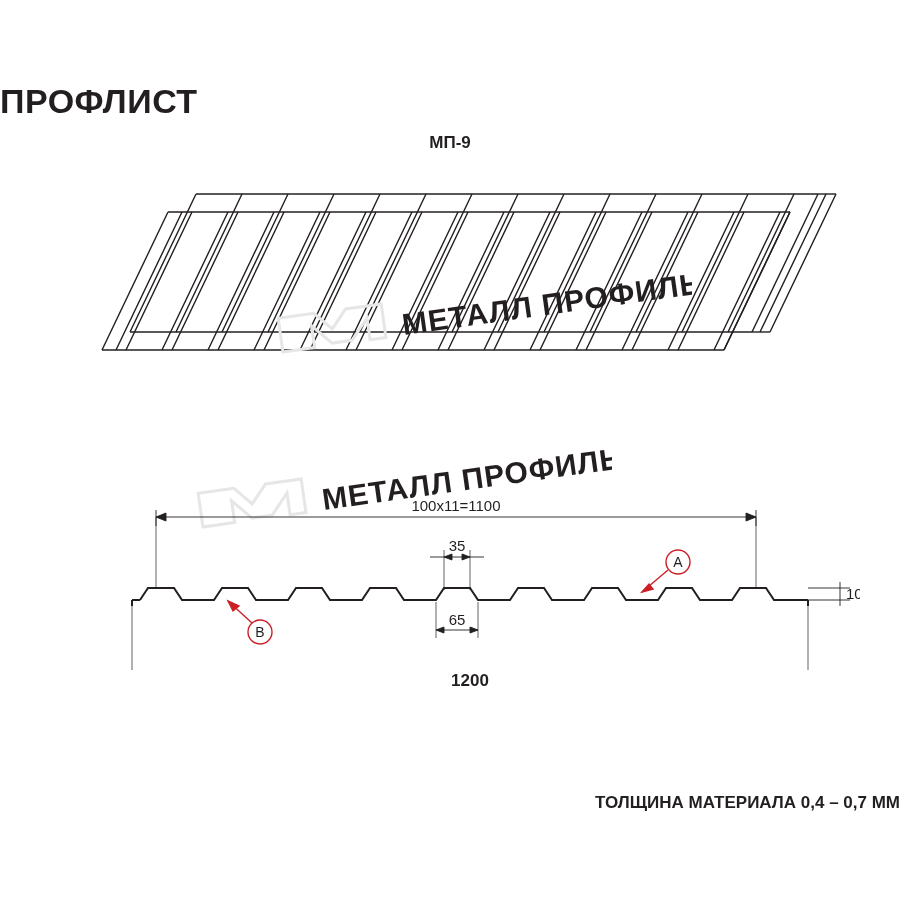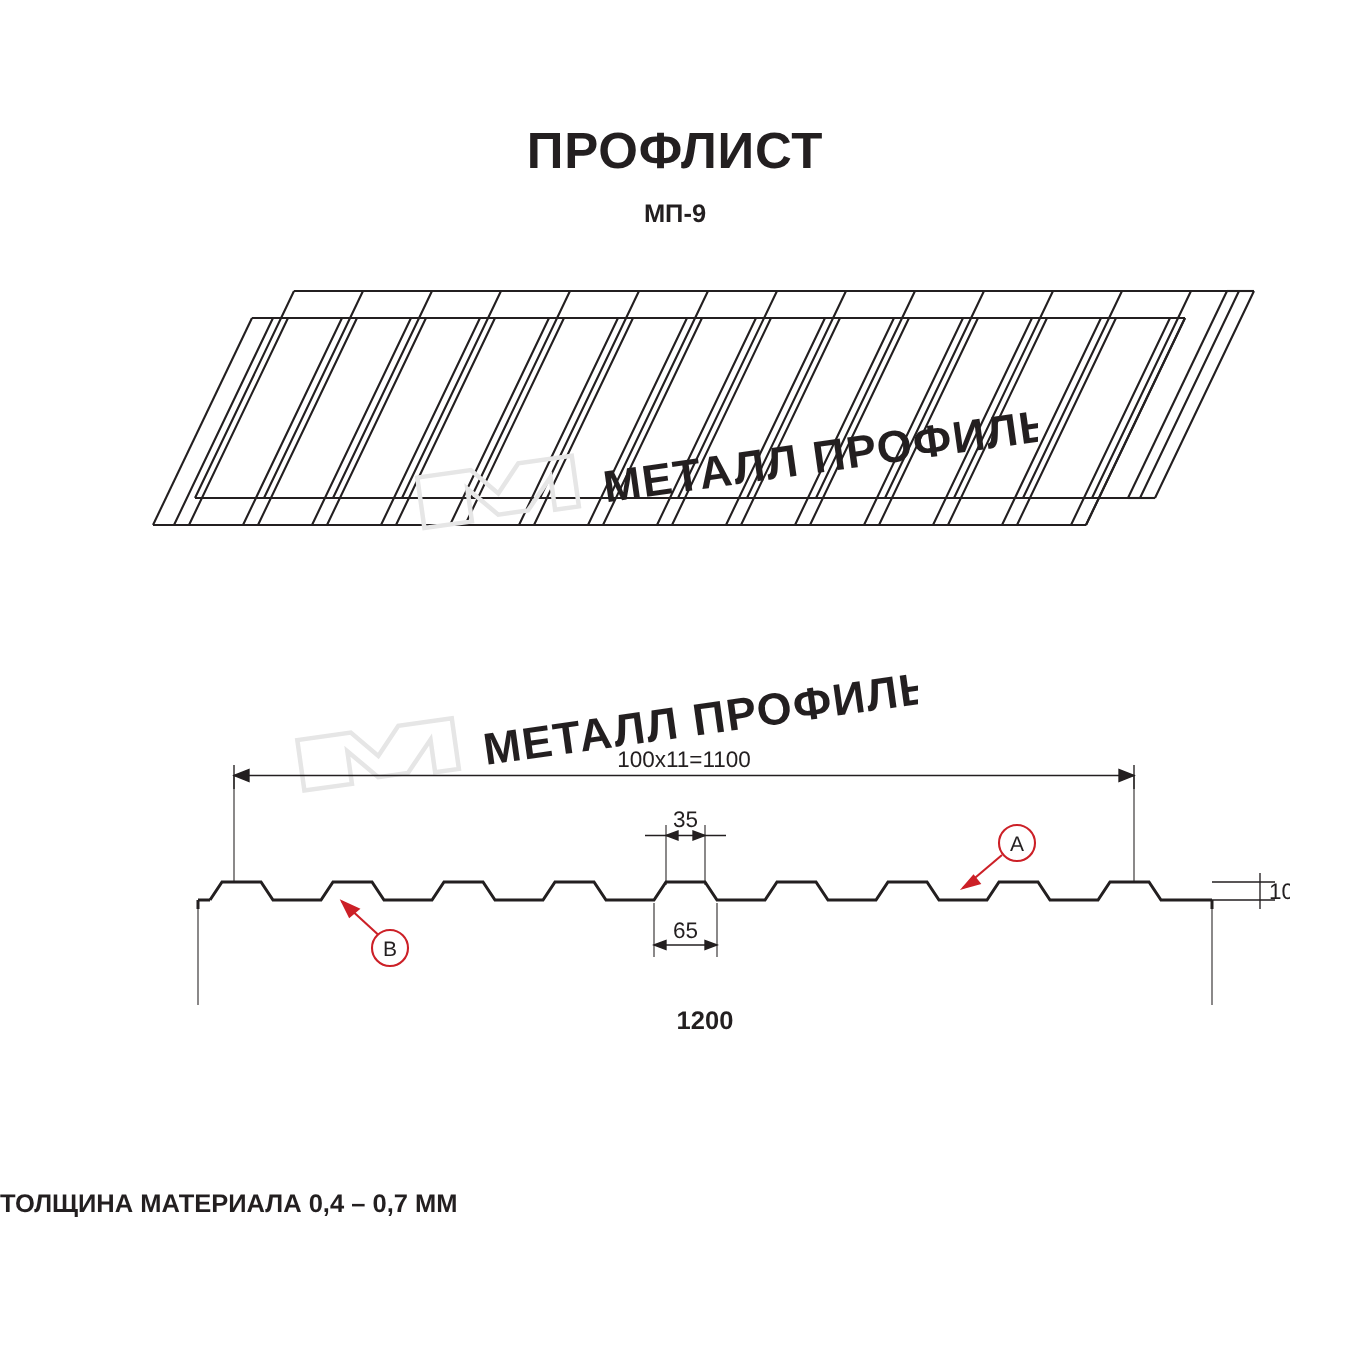--- a/index.html
+++ b/index.html
@@ -18,42 +18,42 @@
   .page {
     position: relative;
     width: 900px;
     height: 900px;
   }
   .title {
     position: absolute;
     top: 82px;
     left: 0;
     width: 900px;
-    text-align: center;
+    text-align: left;
     font-size: 34px;
     font-weight: bold;
     letter-spacing: 0.5px;
     color: #231f20;
   }
   .subtitle {
     position: absolute;
     top: 133px;
     left: 0;
     width: 900px;
     text-align: center;
     font-size: 17px;
     font-weight: bold;
     color: #231f20;
   }
   .footer-note {
     position: absolute;
     top: 793px;
     left: 0;
     width: 900px;
-    text-align: left;
+    text-align: right;
     font-size: 17px;
     font-weight: bold;
     color: #231f20;
   }
   .iso-view {
     position: absolute;
     top: 170px;
     left: 70px;
     width: 780px;
     height: 230px;

